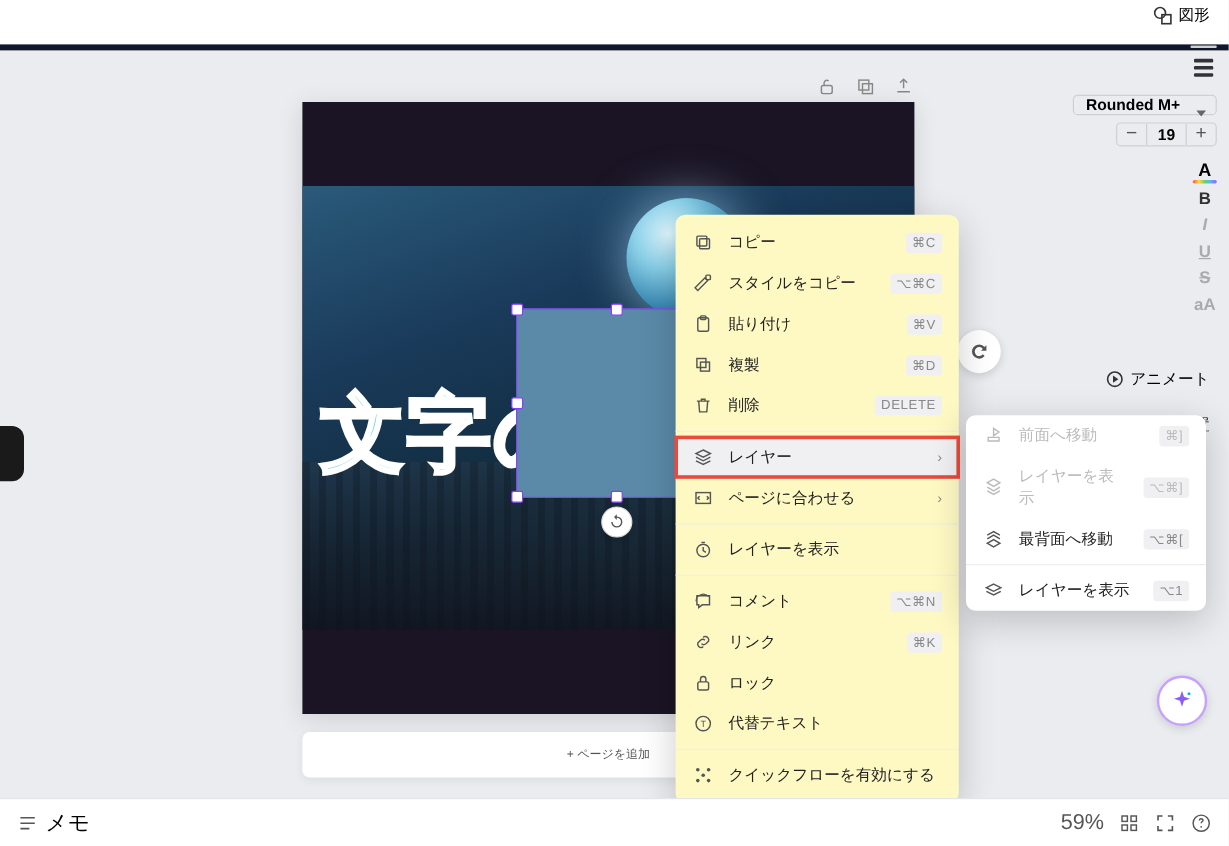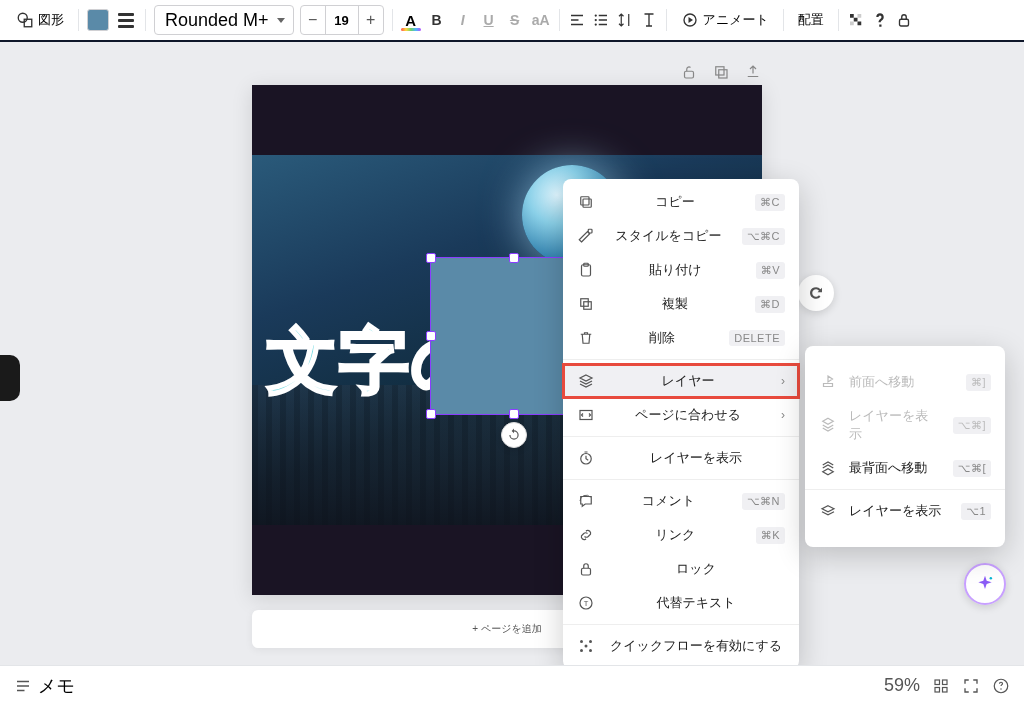--- a/index.html
+++ b/index.html
@@ -1,25 +1,25 @@
 <!DOCTYPE html>
 <html><head>
 <meta charset="utf-8">
 <style>
 * { box-sizing: border-box; margin: 0; padding: 0; font-family: -apple-system, "Hiragino Sans", sans-serif; }
 body { width: 1024px; height: 705px; background: #ebecef; overflow: hidden; position: relative; }
 
 
-.toolbar { height: 42px; background: #fff; border-bottom: 2px solid #0f172a; display: flex; align-items: center; padding: 0 10px; gap: 6px; font-size: 13px; }
+.toolbar { height: 42px; background: #fff; border-bottom: 5px solid #0f172a; display: flex; align-items: flex-end; padding: 0 10px; gap: 6px; font-size: 13px; flex-direction: column; }
 .tb-btn { display: flex; align-items: center; gap: 4px; padding: 4px 6px; border-radius: 4px; cursor: pointer; }
 .divider { width: 1px; height: 22px; background: #e3e5e8; margin: 0 2px; }
 .color-swatch { width: 22px; height: 22px; background: #5a8aa8; border-radius: 3px; border: 1px solid #d0d0d3; }
 .lines-icon { width: 22px; height: 22px; display: flex; flex-direction: column; justify-content: center; gap: 3px; padding: 3px; }
 .lines-icon span { height: 3px; background: #333; border-radius: 1px; }
-.font-select { border: 1px solid #d0d0d3; border-radius: 4px; height: 30px; padding: 0 24px 0 10px; display: flex; align-items: center; min-width: 120px; position: relative; font-size: 18px; font-weight: 400; }
+.font-select { border: 1px solid #d0d0d3; border-radius: 4px; height: 30px; padding: 0 24px 0 10px; display: flex; align-items: center; min-width: 120px; position: relative; font-size: 13px; font-weight: 700; }
 .font-select::after { content: ""; position: absolute; right: 8px; top: 12px; border-left: 4px solid transparent; border-right: 4px solid transparent; border-top: 5px solid #666; }
 .size-group { display: flex; border: 1px solid #d0d0d3; border-radius: 4px; height: 30px; align-items: center; }
 .size-btn { width: 24px; text-align: center; font-size: 16px; color: #555; cursor: pointer; }
 .size-val { width: 34px; text-align: center; font-size: 13px; font-weight: 600; border-left: 1px solid #d0d0d3; border-right: 1px solid #d0d0d3; height: 100%; display: flex; align-items: center; justify-content: center; }
 .text-color { position: relative; font-weight: 700; font-size: 15px; width: 20px; text-align: center; }
 .text-color::after { content: ""; position: absolute; bottom: -2px; left: 0; right: 0; height: 3px; background: linear-gradient(90deg,#ff4d4d,#ffd93d,#6dd06d,#4db8ff,#b84dff); border-radius: 2px; }
 .fmt { font-weight: 700; font-size: 14px; width: 20px; text-align: center; color: #333; cursor: pointer; }
 .fmt.dim { color: #aaa; }
 .ico { width: 18px; height: 18px; }
 
@@ -39,31 +39,31 @@
 .rotate { position: absolute; bottom: -34px; left: calc(50% - 13px); width: 26px; height: 26px; border-radius: 50%; background: #fff; border: 1px solid #ddd; display: flex; align-items: center; justify-content: center; box-shadow: 0 2px 6px rgba(0,0,0,.15); }
 
 .add-page { position: absolute; top: 555px; left: 252px; width: 510px; height: 38px; background: #fff; border-radius: 6px; display: flex; align-items: center; justify-content: center; font-size: 10px; color: #555; box-shadow: 0 2px 8px rgba(0,0,0,.06); }
 
 .float-btn { position: absolute; width: 36px; height: 36px; border-radius: 50%; background: #fff; box-shadow: 0 2px 8px rgba(0,0,0,.15); display: flex; align-items: center; justify-content: center; }
 .regen { top: 220px; right: 190px; }
 .ai-fab { bottom: 60px; right: 18px; width: 42px; height: 42px; background: linear-gradient(135deg,#fff,#fff); border: 2px solid #c8a0ff; }
 .left-tab { position: absolute; top: 300px; left: -2px; width: 22px; height: 46px; background: #1a1a1a; border-radius: 0 10px 10px 0; }
 
 
-.ctx { position: absolute; top: 179px; left: 563px; width: 236px; background: #ffffff; border-radius: 8px; box-shadow: 0 8px 30px rgba(0,0,0,.2); padding: 6px 0; font-size: 13px; text-align: center; }
+.ctx { position: absolute; top: 179px; left: 563px; width: 236px; background: #fef9c3; border-radius: 8px; box-shadow: 0 8px 30px rgba(0,0,0,.2); padding: 6px 0; font-size: 13px; }
 .ctx-item { display: flex; align-items: center; padding: 8px 14px; gap: 12px; cursor: pointer; position: relative; }
 .ctx-item.hl { background: #f0f0f3; outline: 3px solid #e84a3d; outline-offset: -2px; }
 .ctx-ico { width: 18px; height: 18px; color: #555; flex-shrink: 0; }
 .ctx-label { flex: 1; color: #222; }
 .ctx-sc { font-size: 11px; color: #888; background: #f0f0f3; padding: 2px 5px; border-radius: 3px; letter-spacing: .5px; }
 .ctx-arrow { color: #888; font-size: 12px; }
 .ctx-sep { height: 1px; background: #eee; margin: 4px 0; }
 
 
-.subctx { position: absolute; top: 346px; left: 805px; width: 200px; background: #fff; border-radius: 8px; box-shadow: 0 8px 30px rgba(0,0,0,.2); padding: 19px 0; font-size: 13px; }
+.subctx { position: absolute; top: 346px; left: 805px; width: 200px; background: #fff; border-radius: 8px; box-shadow: 0 8px 30px rgba(0,0,0,.2); padding: 0 0; font-size: 13px; }
 .subctx .ctx-item.dis .ctx-label, .subctx .ctx-item.dis .ctx-ico, .subctx .ctx-item.dis .ctx-sc { color: #bbb; }
 .subctx .ctx-item.hl2 { outline: 3px solid #e84a3d; outline-offset: -2px; }
 
 
 .bottom { position: absolute; bottom: 0; left: 0; right: 0; height: 40px; background: #fff; border-top: 1px solid #e3e5e8; display: flex; align-items: center; padding: 0 14px; font-size: 18px; }
 .bottom .right { margin-left: auto; display: flex; align-items: center; gap: 12px; color: #555; }
 
 svg { display: block; }
 </style>
 </head>

